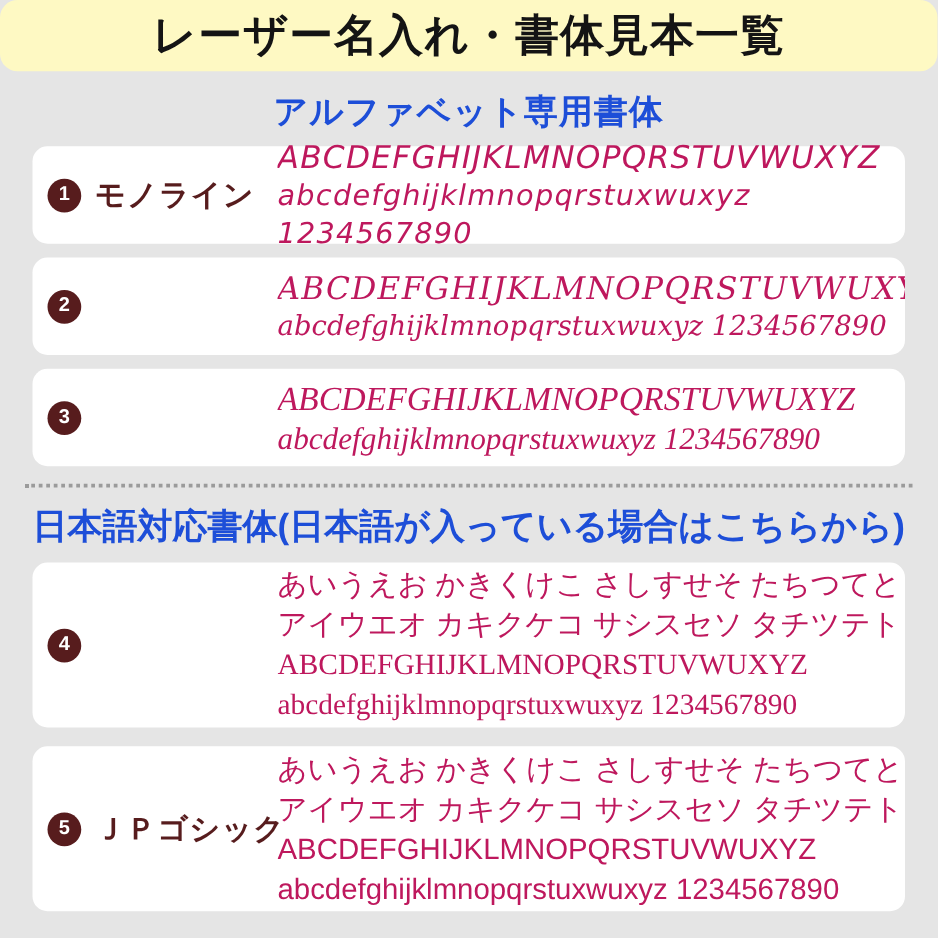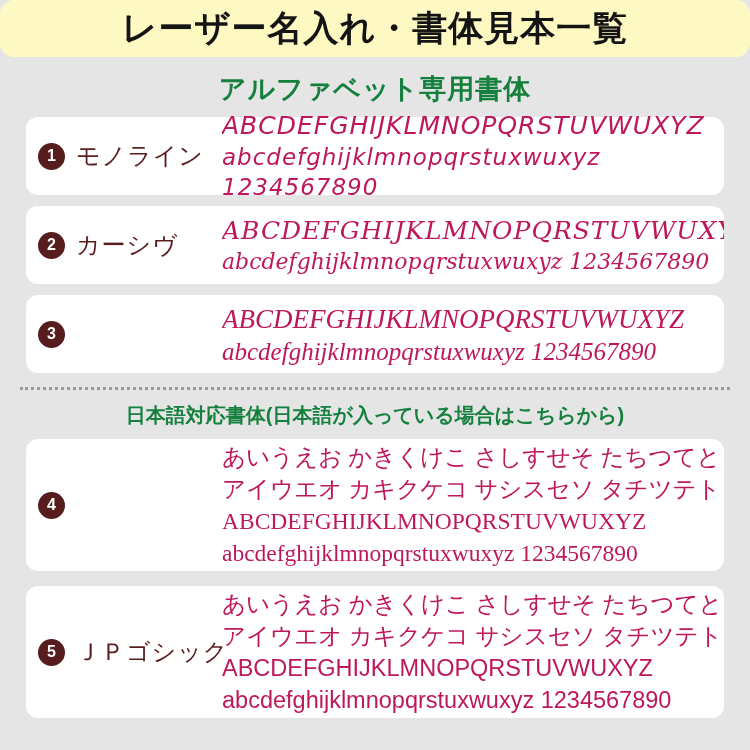--- a/index.html
+++ b/index.html
@@ -21,25 +21,25 @@
   }
   .header-bar .title{
     font-size:35px;font-weight:bold;color:#141414;
     letter-spacing:1px;
     font-family:"Liberation Sans", sans-serif;
   }
 
   
   .section-title{
     text-align:center;
-    color:#15803d;
+    color:#1d4ed8;
     font-weight:bold;
   }
   .section-title.alpha{ font-size:27px; margin:14px 0 10px 0; letter-spacing:1px;}
-  .section-title.jp{ font-size:20px; margin:12px 0 10px 0; letter-spacing:0px; white-space:nowrap;text-align:center;}
+  .section-title.jp{ font-size:28px; margin:12px 0 10px 0; letter-spacing:0px; white-space:nowrap;text-align:center;}
 
   
   .cards{ padding:0 26px; }
   .card{
     background:#ffffff;
     border-radius:12px;
     display:flex;
     align-items:center;
     margin-bottom:11px;
     box-sizing:border-box;
@@ -59,21 +59,21 @@
     width:27px;height:27px;border-radius:50%;
     background:#571c1d;
     color:#ffffff;
     display:flex;align-items:center;justify-content:center;
     font-size:16px;font-weight:bold;
     flex:0 0 27px;
   }
   .font-label{
     color:#571c1d;
     font-size:24px;
-    font-weight:normal;
+    font-weight:bold;
     letter-spacing:1px;
     white-space:nowrap;
   }
 
   .card-samples{
     flex:1;
     color:#be185d;
     overflow:hidden;
   }
 
@@ -120,21 +120,20 @@
       </div>
       <div class="card-samples">
         <div class="ln ln0">ABCDEFGHIJKLMNOPQRSTUVWUXYZ</div>
         <div class="ln ln1">abcdefghijklmnopqrstuxwuxyz  1234567890</div>
       </div>
     </div>
 
     <div class="card small font-cursive">
       <div class="card-left">
         <div class="badge">2</div>
-        <div class="font-label">カーシヴ</div>
       </div>
       <div class="card-samples">
         <div class="ln ln0">ABCDEFGHIJKLMNOPQRSTUVWUXYZ</div>
         <div class="ln ln1">abcdefghijklmnopqrstuxwuxyz  1234567890</div>
       </div>
     </div>
 
     <div class="card small font-italic">
       <div class="card-left">
         <div class="badge">3</div>

